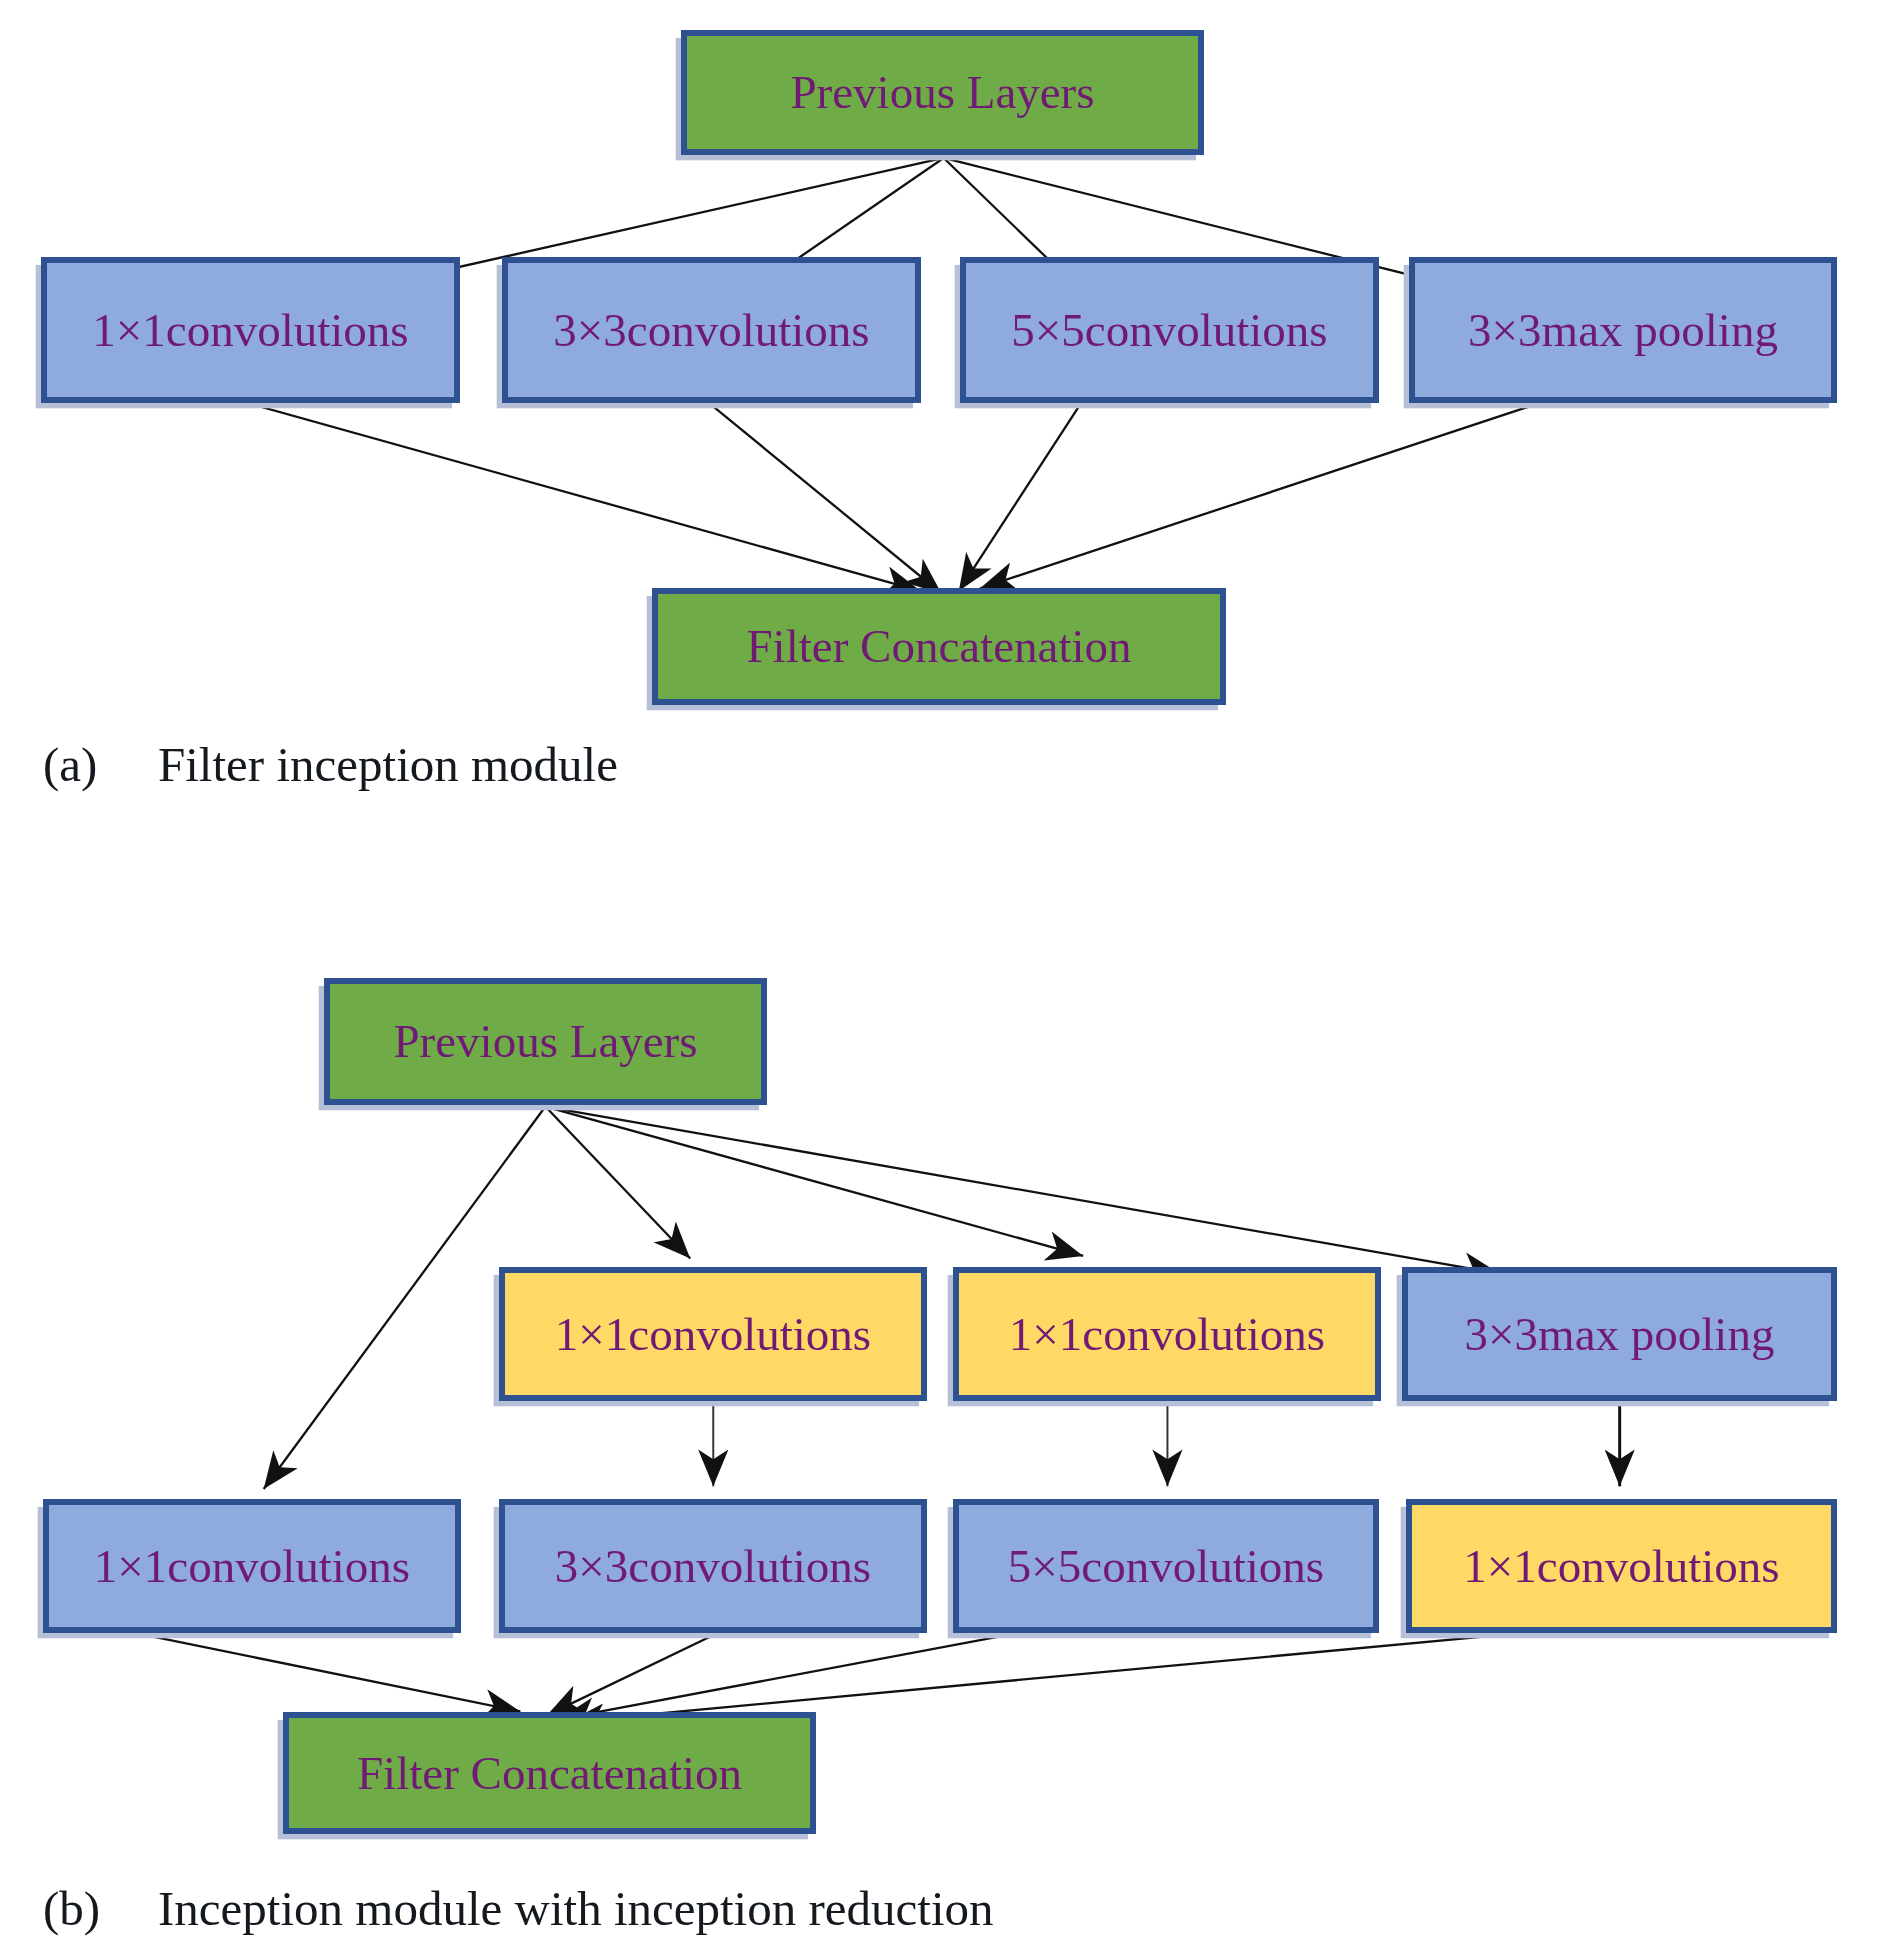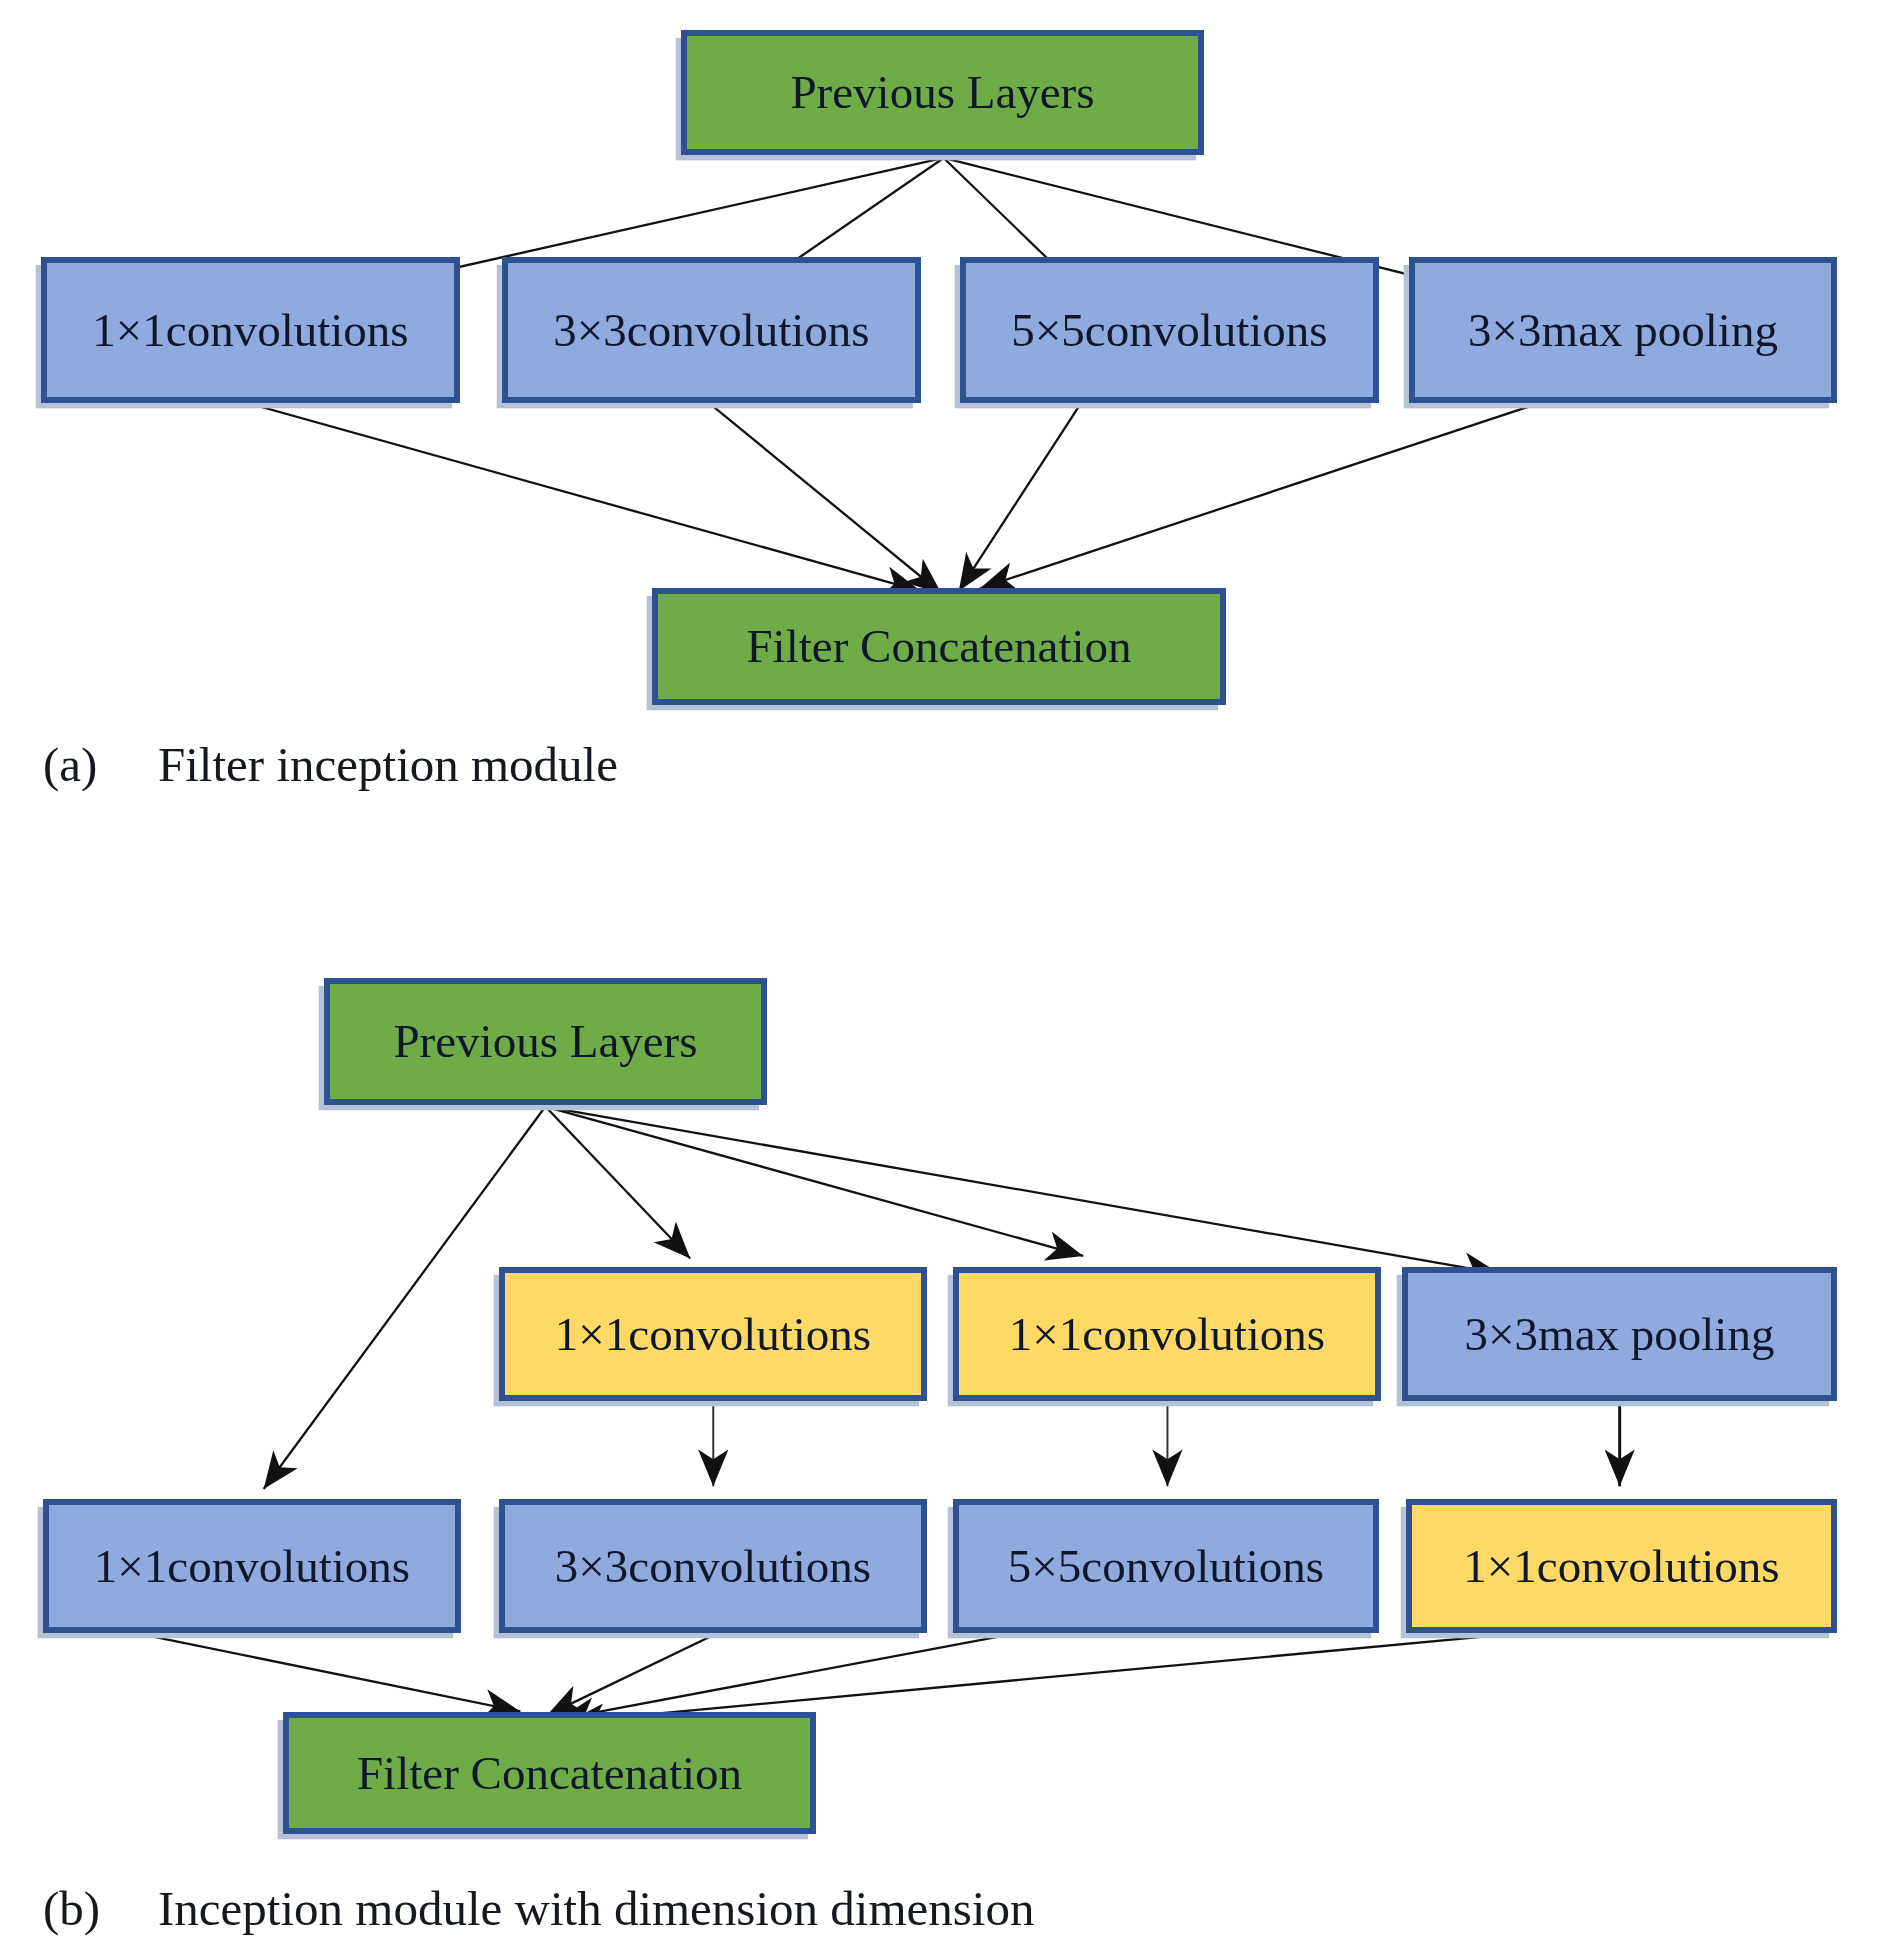--- a/index.html
+++ b/index.html
@@ -14,21 +14,21 @@
   }
   .arrows{position:absolute;left:0;top:0;width:1884px;height:1955px;pointer-events:none;}
   .node{
     position:absolute;
     display:flex;align-items:center;justify-content:center;
     border:6px solid var(--border,#2E5291);
     box-sizing:border-box;
     font-size:47px;
     line-height:1;
     text-align:center;
-    color:#0f172a;
+    color:#701a75;
     box-shadow:-6.6px 6.6px 0 -1.3px var(--halo,#b6c0d6);
     white-space:nowrap;
   }
   .green{background:var(--green,#6FAC47);}
   .blue{background:var(--blue,#8FAADC);}
   .yellow{background:var(--yellow,#FFD966);}
   .caption{
     position:absolute;
     display:flex;
     align-items:baseline;
@@ -115,17 +115,17 @@
   <div class="node blue" style="left:499px;top:1499px;width:428px;height:134px">3×3convolutions</div>
 
   <div class="node blue" style="left:953px;top:1499px;width:426px;height:134px">5×5convolutions</div>
 
   <div class="node yellow" style="left:1406px;top:1499px;width:431px;height:134px">1×1convolutions</div>
 
   <div class="node green" style="left:283px;top:1712px;width:533px;height:122px">Filter Concatenation</div>
 
   <div class="caption" style="left:43px;top:1880px">
     <span class="idx">(b)</span>
-    <span>Inception module with dimension dimension</span>
+    <span>Inception module with inception reduction</span>
   </div>
 
 </div>
 
 
 </body></html>

